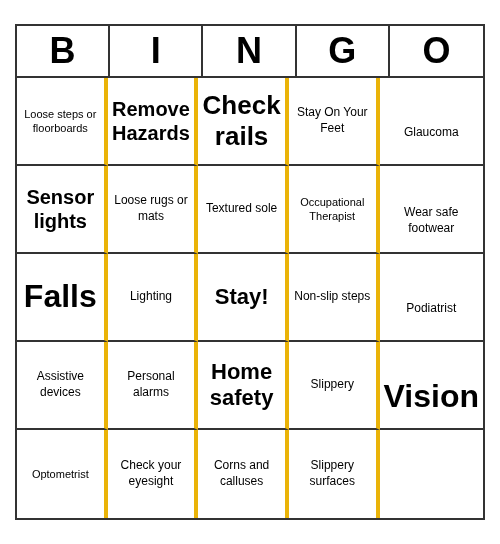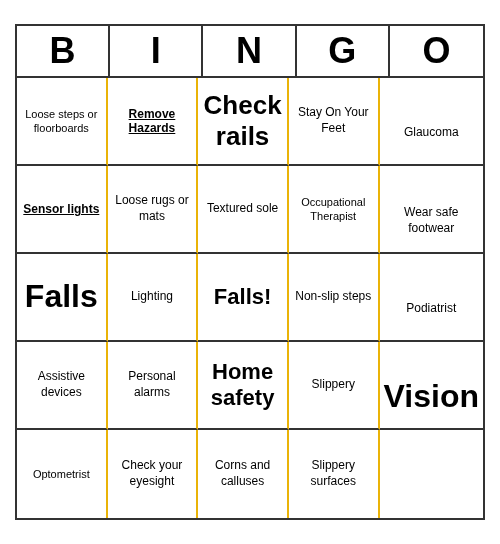--- a/index.html
+++ b/index.html
@@ -34,21 +34,21 @@
     }
     .bingo-header-cell:last-child {
       border-right: none;
     }
     .bingo-grid {
       display: grid;
       grid-template-columns: repeat(5, 1fr);
       grid-template-rows: repeat(5, 88px);
     }
     .bingo-cell {
-      border-right: 2px solid #eab308;
+      border-right: 4px solid #eab308;
       border-bottom: 2px solid #333;
       display: flex;
       justify-content: center;
       align-items: center;
       text-align: center;
       padding: 4px;
       font-size: 12px;
       line-height: 1.3;
     }
     .bingo-cell:nth-child(5n) {
@@ -57,24 +57,23 @@
     }
     .bingo-cell:nth-child(n+21) {
       border-bottom: none;
     }
     .large-text {
       font-size: 26px;
       font-weight: bold;
       line-height: 1.2;
     }
     .medium-text {
-      font-size: 12px;
+      font-size: 20px;
       font-weight: bold;
       line-height: 1.2;
-      text-decoration: underline;
     }
     .medium-large-text {
       font-size: 22px;
       font-weight: bold;
       line-height: 1.2;
     }
     .xl-text {
       font-size: 32px;
       font-weight: bold;
     }
@@ -124,21 +123,21 @@
       <div class="bingo-cell">
         <span>Wear safe footwear</span>
       </div>
       <div class="bingo-cell">
         <span class="xl-text">Falls</span>
       </div>
       <div class="bingo-cell">
         <span>Lighting</span>
       </div>
       <div class="bingo-cell">
-        <span class="medium-large-text">Falls!</span>
+        <span class="medium-large-text">Stay!</span>
       </div>
       <div class="bingo-cell">
         <span>Non-slip steps</span>
       </div>
       <div class="bingo-cell">
         <span>Podiatrist</span>
       </div>
       <div class="bingo-cell">
         <span>Assistive devices</span>
       </div>

